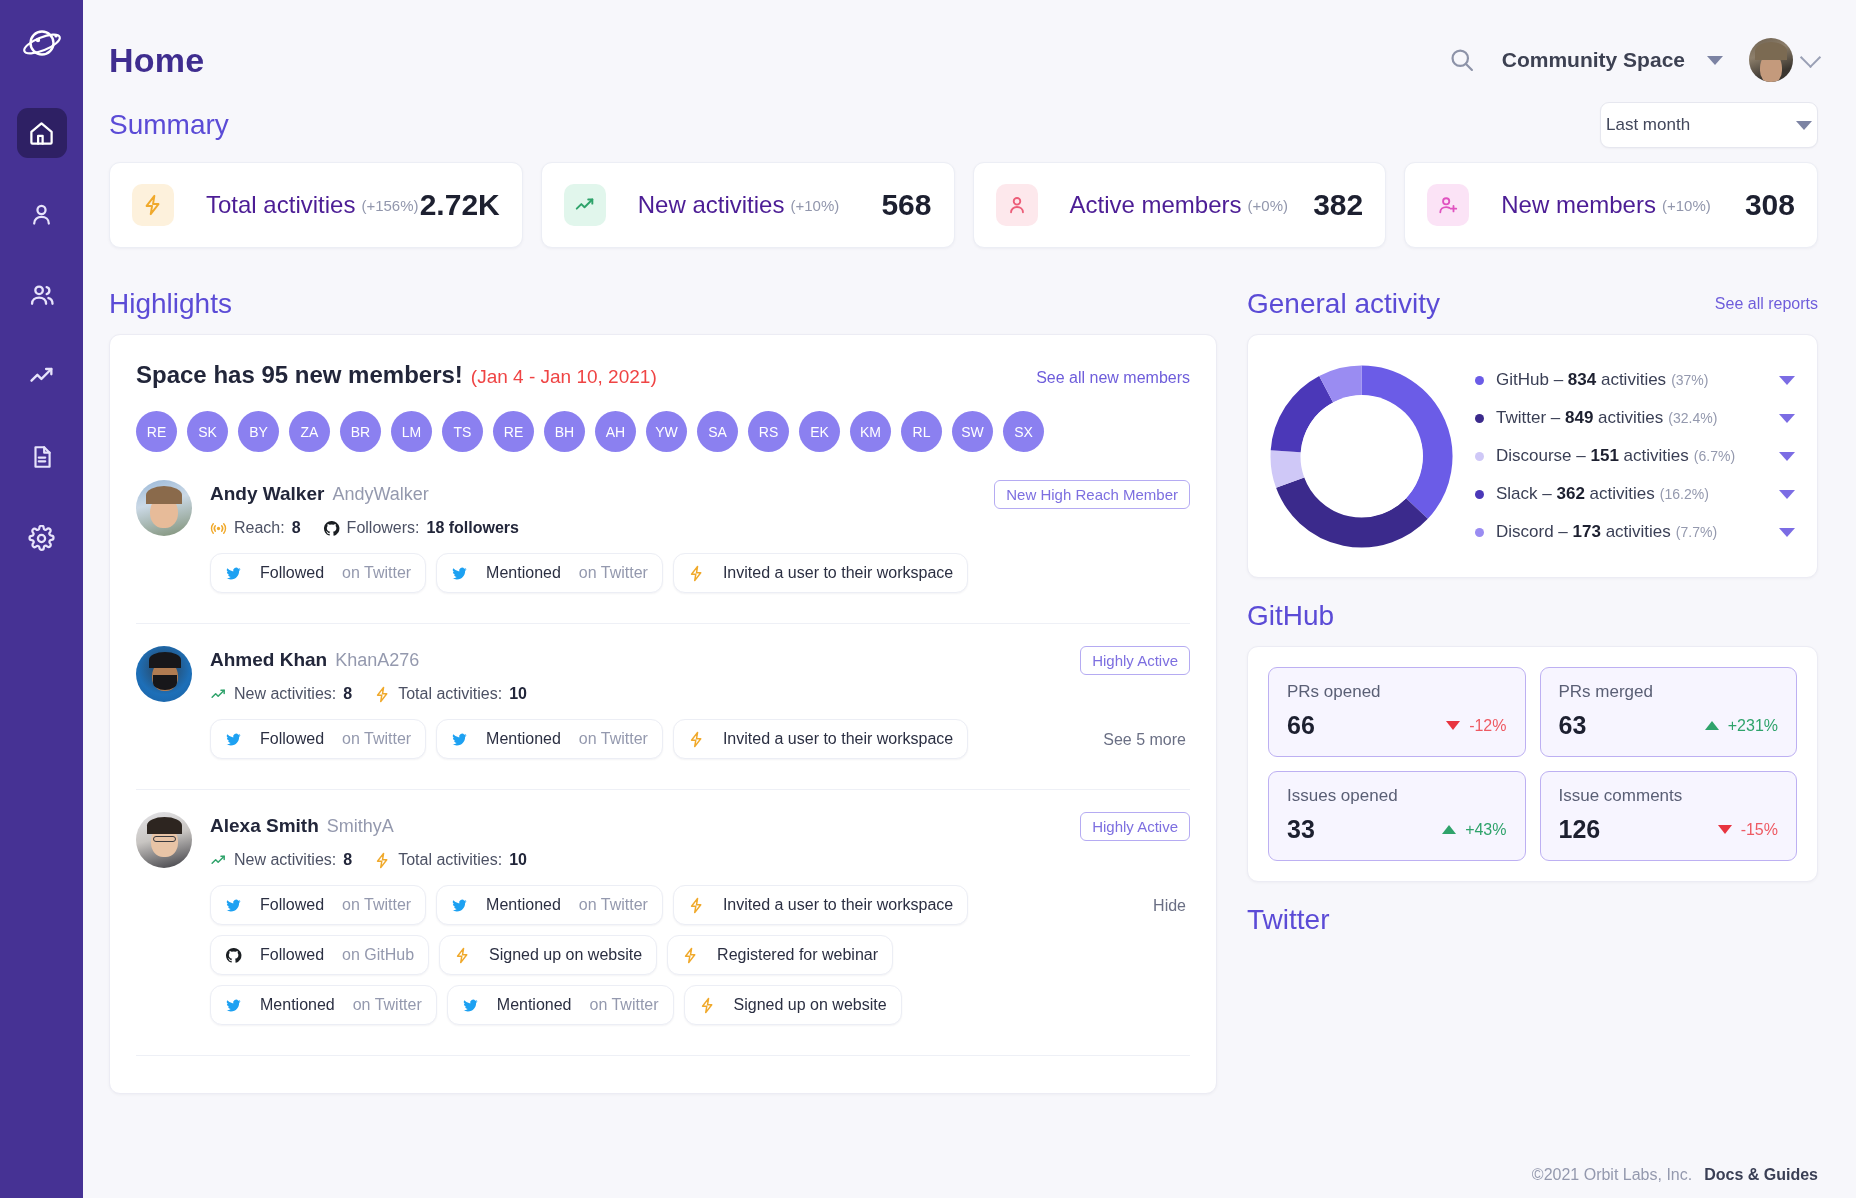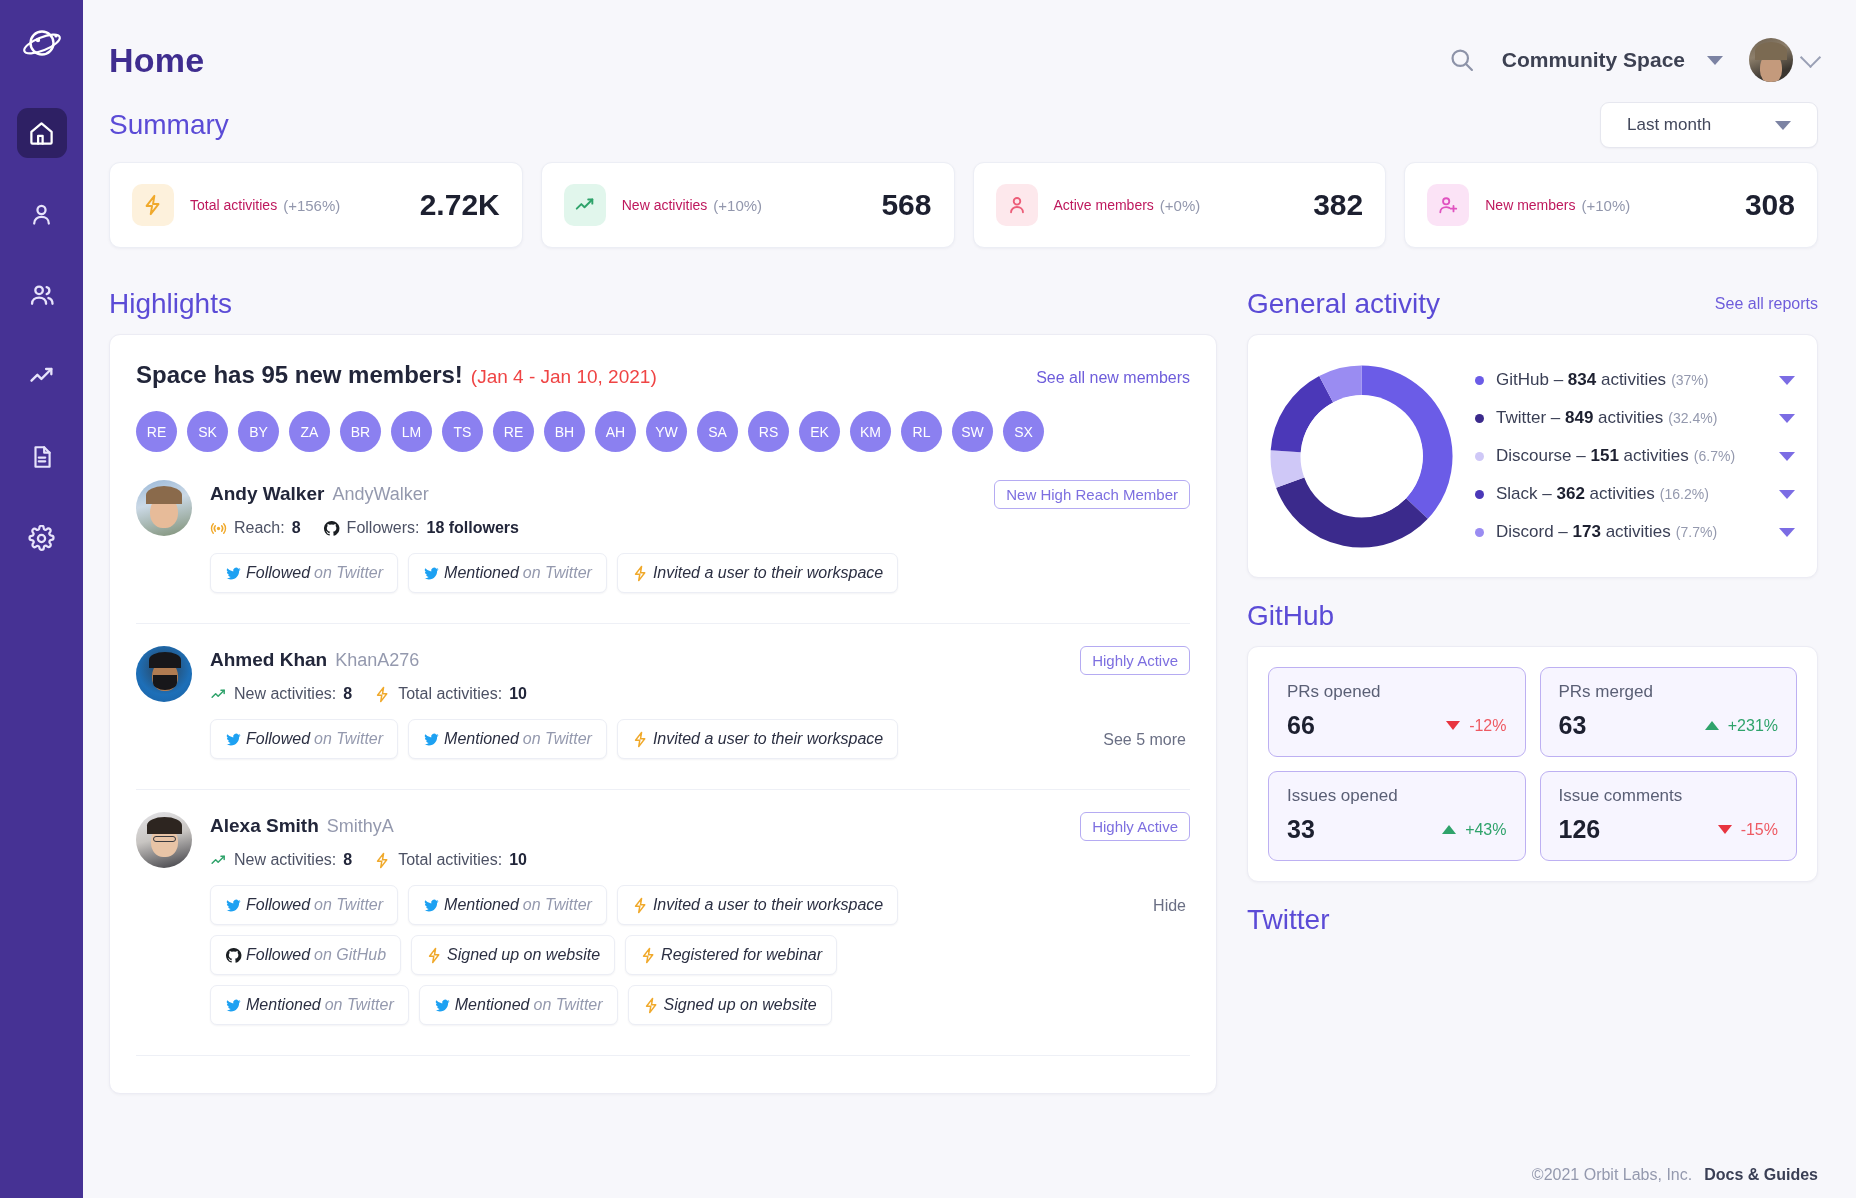--- a/index.html
+++ b/index.html
@@ -54,36 +54,36 @@
   .chev-down { width:15px;height:15px;border-right:2.5px solid #9aa0b5;border-bottom:2.5px solid #9aa0b5;transform:rotate(45deg); margin-bottom:6px;}
 
   
   .sec-head { display:flex; align-items:center; margin: 6px 0 14px; }
   .sec-title { font-size: 28px; color:#5b4bd6; font-weight: normal; }
   .sec-link { margin-left:auto; font-size:16px; color:#6e5ddb; cursor:pointer; }
 
   .filter-select {
     margin-left: auto; width: 218px; height: 46px;
     background:#fff; border:1px solid #e6e7ef; border-radius:9px;
-    display:flex; align-items:center; padding: 0 26px; cursor:pointer;
+    display:flex; align-items:center; padding: 0 5px; cursor:pointer;
     box-shadow: 0 1px 2px rgba(20,20,60,.04);
   }
   .filter-select span { font-size:17px; color:#43485c; }
   .filter-select .caret { margin-left:auto; border-top-color:#7c83a3; }
 
   
   .summary-row { display:flex; gap: 18px; margin-bottom: 34px; }
   .sum-card {
     flex: 1; height: 86px; background:#fff; border-radius:11px;
     border:1px solid #eceef5;
     display:flex; align-items:center; padding: 0 22px;
     box-shadow: 0 1px 3px rgba(20,20,60,.045);
   }
   .sum-icon { width:42px;height:42px;border-radius:10px;display:flex;align-items:center;justify-content:center;flex:0 0 42px; }
-  .sum-label { margin-left:16px; font-size:14px; color:#be185d; white-space:nowrap; }
+  .sum-label { margin-left:32px; font-size:24px; color:#4c1d95; white-space:nowrap; }
   .sum-delta { font-size:15px; color:#9297ad; margin-left:6px; }
   .sum-value { margin-left:auto; font-size:30px; font-weight:bold; color:#1d2030; }
 
   
   .cols { display:flex; gap: 30px; }
   .col-left { width: 1108px; flex:0 0 1108px; }
   .col-right { flex:1; }
 
   
   .highlights-card {
@@ -117,25 +117,24 @@
     color:#7d6fe0; font-size:15px; padding: 5px 11px; white-space:nowrap;
   }
   .m-stats { display:flex; align-items:center; gap:22px; margin-top:10px; }
   .m-stat { display:flex; align-items:center; gap:7px; font-size:16px; color:#4c5164; }
   .m-stat b { font-weight:bold; color:#22263a; }
 
   .acts-wrap { margin-top:16px; display:flex; align-items:flex-start; }
   .acts { flex:1; }
   .act-row { display:flex; gap:10px; margin-bottom:10px; }
   .chip {
-    background:#fff; border:1px solid #eceef5; border-radius:7px;
+    background:#fff; border:1px solid #eceef5; border-radius:12px;
     padding: 10px 14px; font-size:16px; color:#2b2f42;
-    display:flex; align-items:center; gap:4px; white-space:nowrap;
+    display:flex; align-items:center; gap:18px; white-space:nowrap;
     box-shadow: 0 1px 2px rgba(20,20,60,.05);
-    font-style: italic;
   }
   .chip .muted { color:#9499ae; }
   .acts-side { font-size:16px; color:#6a6f84; padding: 12px 4px 0 18px; cursor:pointer; white-space:nowrap; }
 
   
   .panel {
     background:#fff; border:1px solid #ececf4; border-radius:11px;
     box-shadow: 0 1px 3px rgba(20,20,60,.04);
   }
   .ga-panel { padding: 26px 22px; display:flex; align-items:center; }

